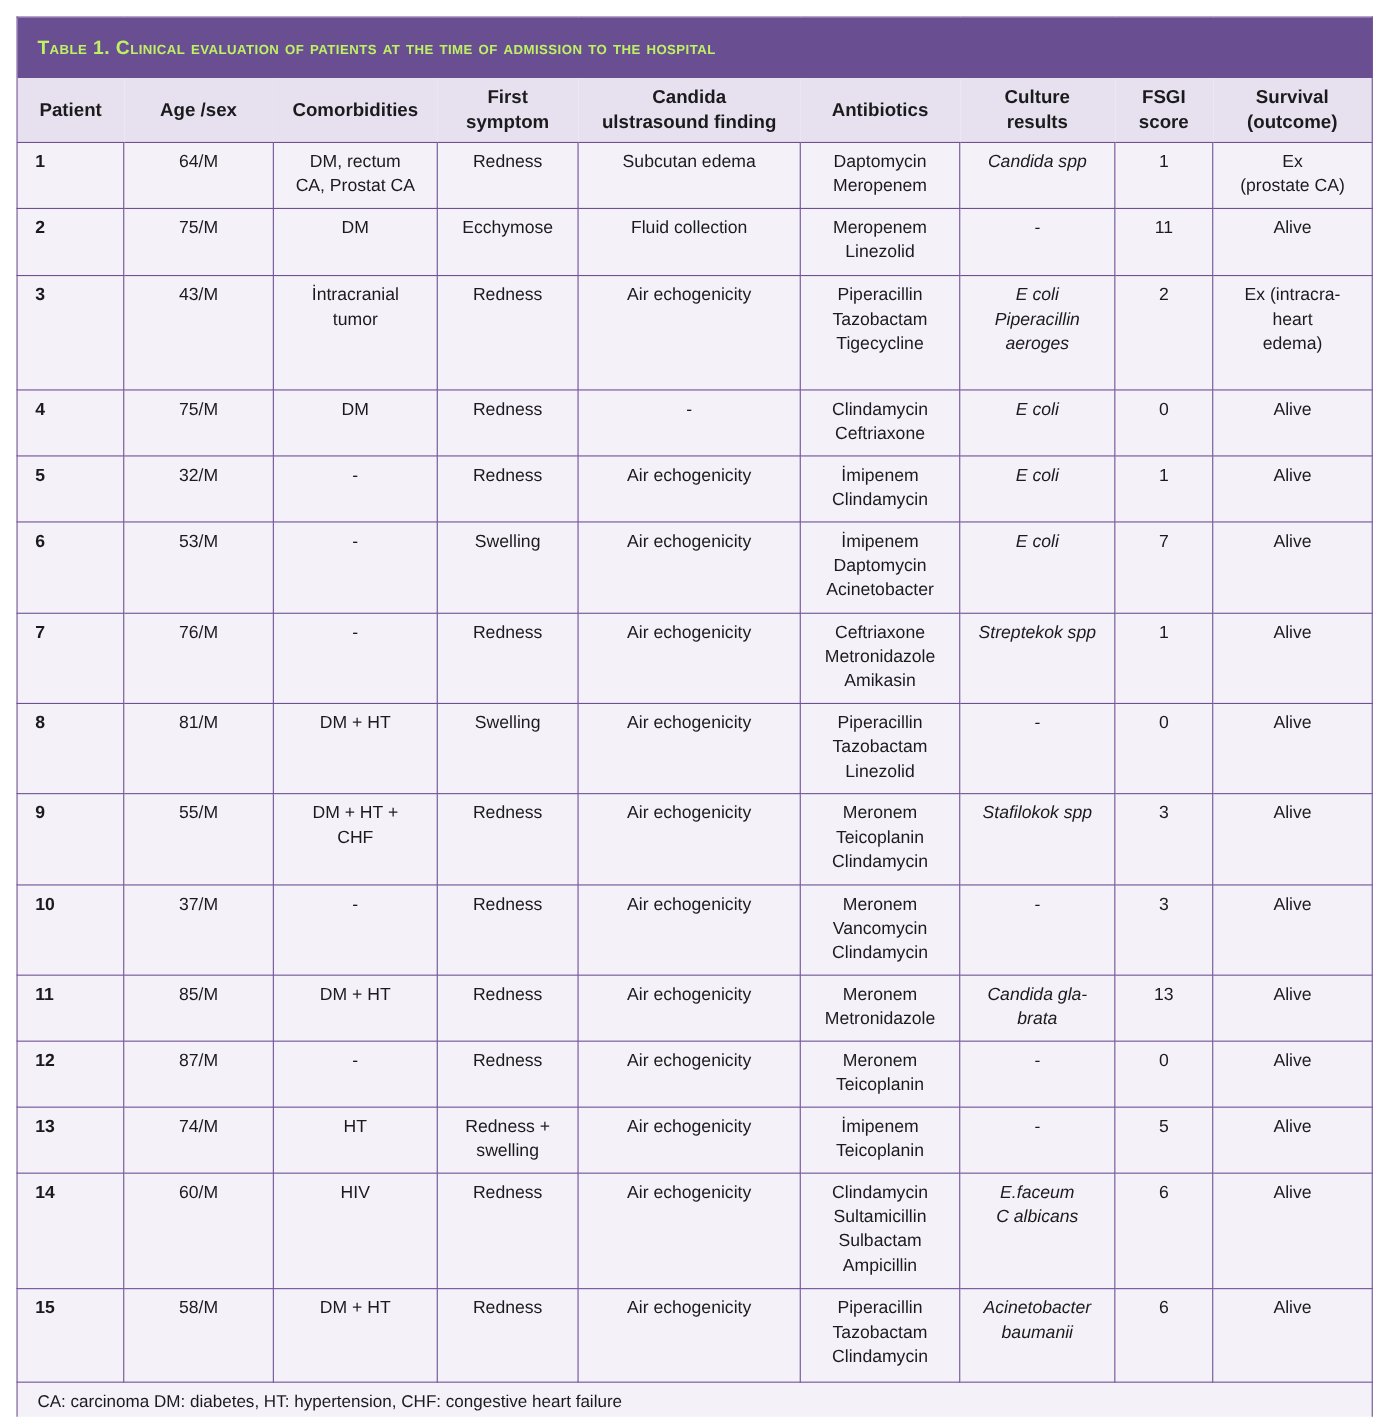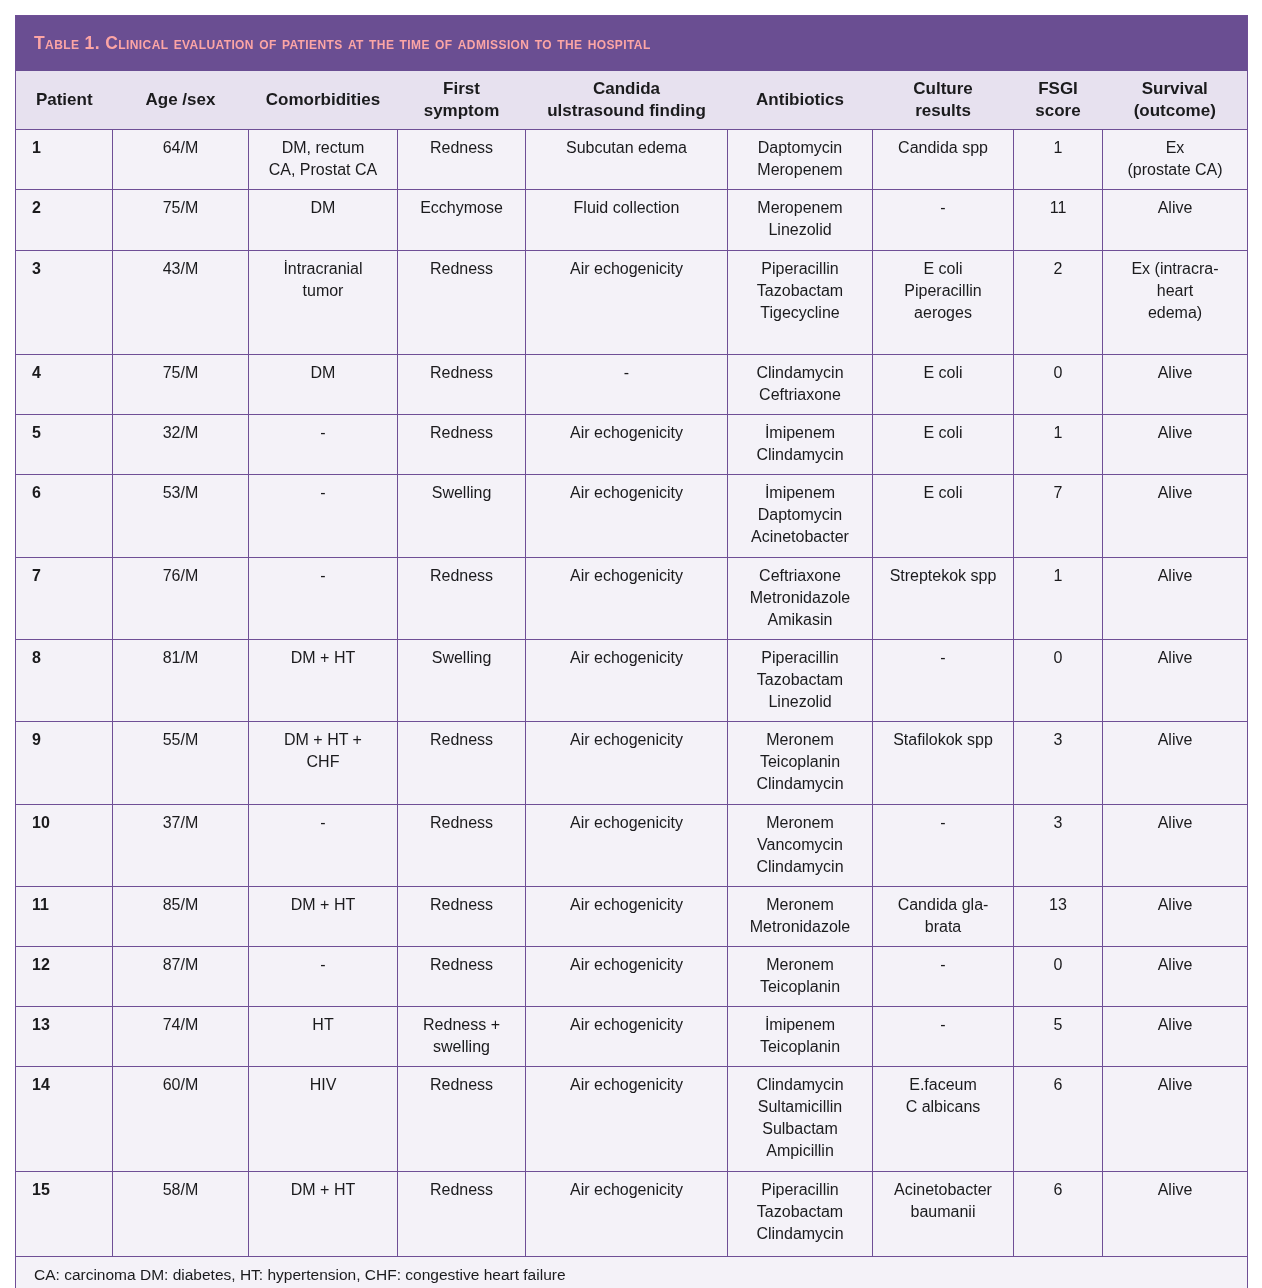--- a/index.html
+++ b/index.html
@@ -30,21 +30,21 @@
   col.c-first_symptom { width: 128px; }
   col.c-ultrasound    { width: 202px; }
   col.c-antibiotics   { width: 145px; }
   col.c-culture       { width: 141px; }
   col.c-fsgi          { width: 89px;  }
   col.c-survival      { width: 145px; }
 
   
   tr.title-row th {
     background: #6a4e92;
-    color: #fca5a5;
+    color: #bef264;
     height: 55px;
     text-align: left;
     vertical-align: middle;
     padding: 0 0 0 18px;
     font-size: 17.5px;
     font-weight: 700;
     font-variant: small-caps;
     letter-spacing: 0.4px;
     border: none;
   }
@@ -71,20 +71,21 @@
     vertical-align: top;
     padding: 7px 4px 8px 4px;
     line-height: 1.38;
   }
   tbody td.col-patient {
     text-align: left;
     padding-left: 16px;
     font-weight: 700;
   }
   tbody td.col-culture {
+    font-style: italic;
   }
   tbody td div.bold { font-weight: 400; }
 
   
   tbody tr:nth-child(1)  td { height: 40px; }
   tbody tr:nth-child(2)  td { height: 40px; }
   tbody tr:nth-child(3)  td { height: 88px; }
   tbody tr:nth-child(4)  td { height: 40px; }
   tbody tr:nth-child(5)  td { height: 41px; }
   tbody tr:nth-child(6)  td { height: 67px; }

